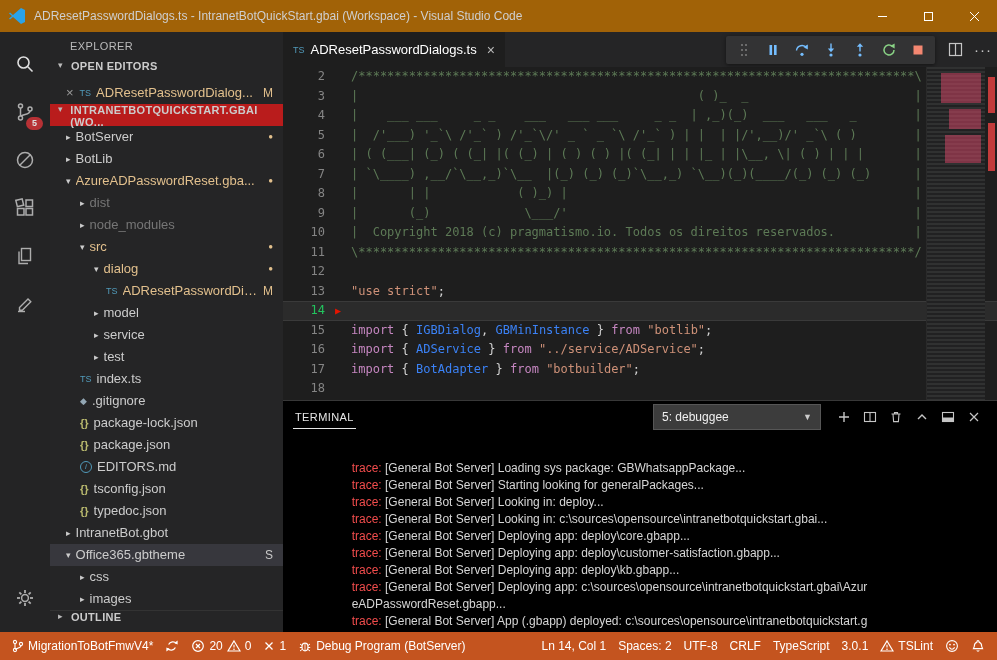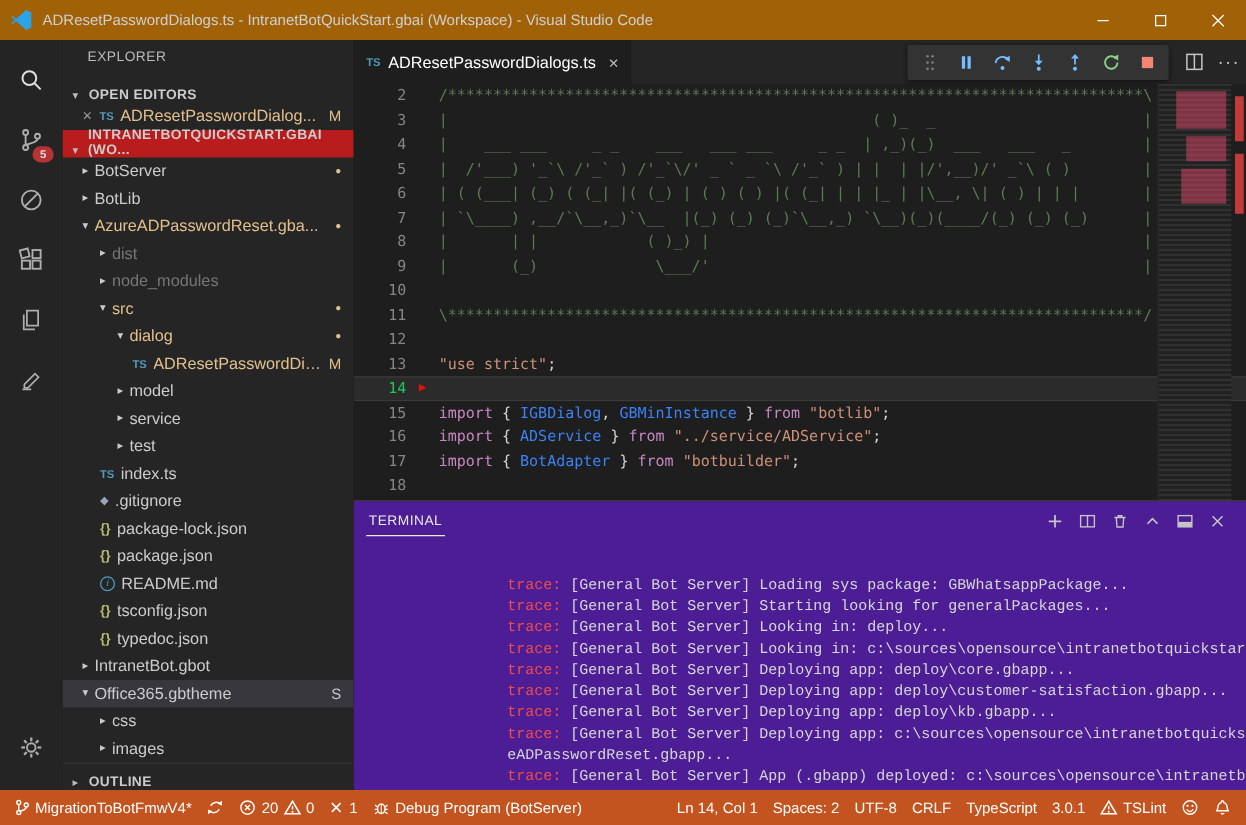--- a/index.html
+++ b/index.html
@@ -22,39 +22,39 @@
                padding-top:8px;flex:none}
   .act-item{width:50px;height:48px;display:flex;align-items:center;justify-content:center;
             position:relative;cursor:pointer;opacity:.85}
   .act-badge{position:absolute;right:7px;bottom:6px;background:#d13438;color:#fff;border-radius:9px;
              font-size:9px;line-height:13px;min-width:13px;text-align:center;padding:0 2px;font-weight:bold}
   .act-bottom{margin-top:auto;margin-bottom:10px}
 
   
   .sidebar{width:233px;background:#252526;display:flex;flex-direction:column;flex:none;overflow:hidden}
   .side-title{height:28px;line-height:28px;padding-left:20px;font-size:11px;color:#bbb;letter-spacing:.4px}
-  .section-header{height:22px;display:flex;align-items:flex-end;font-size:11px;font-weight:bold;
+  .section-header{height:22px;display:flex;align-items:flex-start;font-size:11px;font-weight:bold;
                   color:#ccc;padding-left:8px;cursor:pointer;letter-spacing:.3px}
   .section-header.ws{background:#b91c1c}
   .hdr-tw{width:13px;font-size:9px;color:#bbb}
   .hdr-tw.open::before{content:"\25BE"}
   .hdr-tw.closed::before{content:"\25B8"}
   .outline-header{margin-top:auto;border-top:1px solid #333}
 
   .tree-row{display:flex;align-items:center;height:22px;font-size:13px;color:#ccc;
             padding-right:10px;cursor:pointer;white-space:nowrap;overflow:hidden}
   .tree-row.ind0{padding-left:16px}
   .tree-row.ind1{padding-left:30px}
   .tree-row.ind2{padding-left:44px}
   .tree-row.ind3{padding-left:56px}
   .twistie{font-size:9px;color:#ccc;margin-right:5px;flex:none}
   .twistie:empty{display:none}
   .file-icon{margin-right:5px;flex:none;display:inline-block}
   .file-icon:empty{display:none}
-  .file-icon.ts{color:#519aba;font-size:9px;font-weight:bold}
+  .file-icon.ts{color:#519aba;font-size:9px;font-weight:normal}
   .file-icon.json{color:#b9b96e;font-size:11px;font-weight:bold}
   .file-icon.diamond{color:#93a7b4;font-size:9px}
   .file-icon.info{color:#519aba;border:1px solid #519aba;border-radius:50%;width:10px;height:10px;
                   line-height:10px;text-align:center;font-size:8px;font-style:italic}
   .t-label{overflow:hidden;text-overflow:ellipsis}
   .badge{margin-left:auto;font-size:12px;flex:none;padding-left:6px}
   .badge.dot{color:#e2c08d;font-size:8px}
   .badge.letter{color:#e2c08d}
   .badge.letter-white{color:#c8c8c8}
   .tree-row.modified .t-label{color:#e2c08d}
@@ -92,32 +92,32 @@
   .tok-punct{color:#d4d4d4}
 
   .minimap{position:absolute;top:0;right:12px;width:58px;height:100%;background:#212122;
            border-left:1px solid #2a2a2a;
            background-image:repeating-linear-gradient(180deg,rgba(180,190,180,.10) 0 2px,transparent 2px 4px)}
   .mm-block{position:absolute;background:rgba(205,70,100,.55)}
   .scrollbar{position:absolute;top:0;right:0;width:12px;height:100%}
   .sb-mark{position:absolute;right:2px;width:7px;background:#c23b3b}
 
   
-  .terminal{flex:1;display:flex;flex-direction:column;background:#4c1d95;min-height:0;border-top:1px solid #383838}
+  .terminal{flex:1;display:flex;flex-direction:column;background:#000000;min-height:0;border-top:1px solid #383838}
   .terminal-header{height:32px;display:flex;align-items:center;padding:0 10px;flex:none}
   .panel-title{font-size:11px;color:#e7e7e7;letter-spacing:.4px;border-bottom:1px solid #e7e7e7;
                padding:6px 2px 5px;cursor:pointer}
   .term-controls{margin-left:auto;display:flex;align-items:center}
   .term-select{width:150px;height:24px;background:#3c3c3c;border:1px solid #565656;color:#f0f0f0;
                display:flex;align-items:center;padding:0 8px;font-size:12px;cursor:pointer;margin-right:10px}
   .term-select .arrow{margin-left:auto;font-size:9px;color:#ccc}
   .term-icon{width:26px;height:26px;display:flex;align-items:center;justify-content:center;
              color:#c5c5c5;cursor:pointer}
   .term-body{flex:1;overflow:hidden;padding:10px 0 0 22px;
-             font-family:Liberation Mono, monospace;font-size:12px}
+             font-family:Liberation Sans, sans-serif;font-size:12px}
   .t-line{height:17px;line-height:17px;white-space:pre}
   .t-prefix{color:#f14c4c}
   .t-text{color:#d6d6d6}
 
   
   .statusbar{height:28px;background:#c4541f;display:flex;align-items:center;color:#fff;
              font-size:12px;flex:none;padding:0 6px}
   .sb-item{display:flex;align-items:center;gap:4px;padding:0 6px;height:40px;cursor:pointer;white-space:nowrap}
   .sb-right{margin-left:auto;display:flex;align-items:center}
   svg{display:block}
@@ -337,21 +337,21 @@
           </div>
           <div class="tree-row ind1">
 
             <span class="file-icon json">{}</span>
             <span class="t-label">package.json</span>
             <span class="badge"></span>
           </div>
           <div class="tree-row ind1">
 
             <span class="file-icon info">i</span>
-            <span class="t-label">README.md</span>
+            <span class="t-label">EDITORS.md</span>
             <span class="badge"></span>
           </div>
           <div class="tree-row ind1">
 
             <span class="file-icon json">{}</span>
             <span class="t-label">tsconfig.json</span>
             <span class="badge"></span>
           </div>
           <div class="tree-row ind1">
 
@@ -508,20 +508,21 @@
               <span class="code-text"><span class="tok-comment">|       | |            ( )_) |                                                |</span></span>
             </div>
             <div class="code-line">
               <span class="ln">9</span>
               <span class="gutter-marker"></span>
               <span class="code-text"><span class="tok-comment">|       (_)             \___/'                                                |</span></span>
             </div>
             <div class="code-line">
               <span class="ln">10</span>
               <span class="gutter-marker"></span>
+              <span class="code-text"><span class="tok-comment">|  Copyright 2018 (c) pragmatismo.io. Todos os direitos reservados.           |</span></span>
             </div>
             <div class="code-line">
               <span class="ln">11</span>
               <span class="gutter-marker"></span>
               <span class="code-text"><span class="tok-comment">\*****************************************************************************/</span></span>
             </div>
             <div class="code-line">
               <span class="ln">12</span>
               <span class="gutter-marker"></span>
               <span class="code-text"></span>
@@ -565,20 +566,24 @@
         <div class="scrollbar">
           <div class="sb-mark" style="top:10px;height:36px"></div>
           <div class="sb-mark" style="top:56px;height:48px"></div>
         </div>
       </div>
 
       <div class="terminal">
         <div class="terminal-header">
           <span class="panel-title">TERMINAL</span>
           <div class="term-controls">
+            <div class="term-select">
+              <span>5: debuggee</span>
+              <span class="arrow">▼</span>
+            </div>
             <div class="term-icon">
               <svg width="14" height="14" viewBox="0 0 14 14">
                   <path d="M7 2v10M2 7h10" stroke="#c5c5c5" stroke-width="1.4"></path>
                 </svg>
             </div>
             <div class="term-icon">
               <svg width="14" height="14" viewBox="0 0 14 14">
                   <g fill="none" stroke="#c5c5c5" stroke-width="1.1">
                     <rect x="1.5" y="2.5" width="11" height="9"></rect>
                     <line x1="7" y1="2.5" x2="7" y2="11.5"></line>

